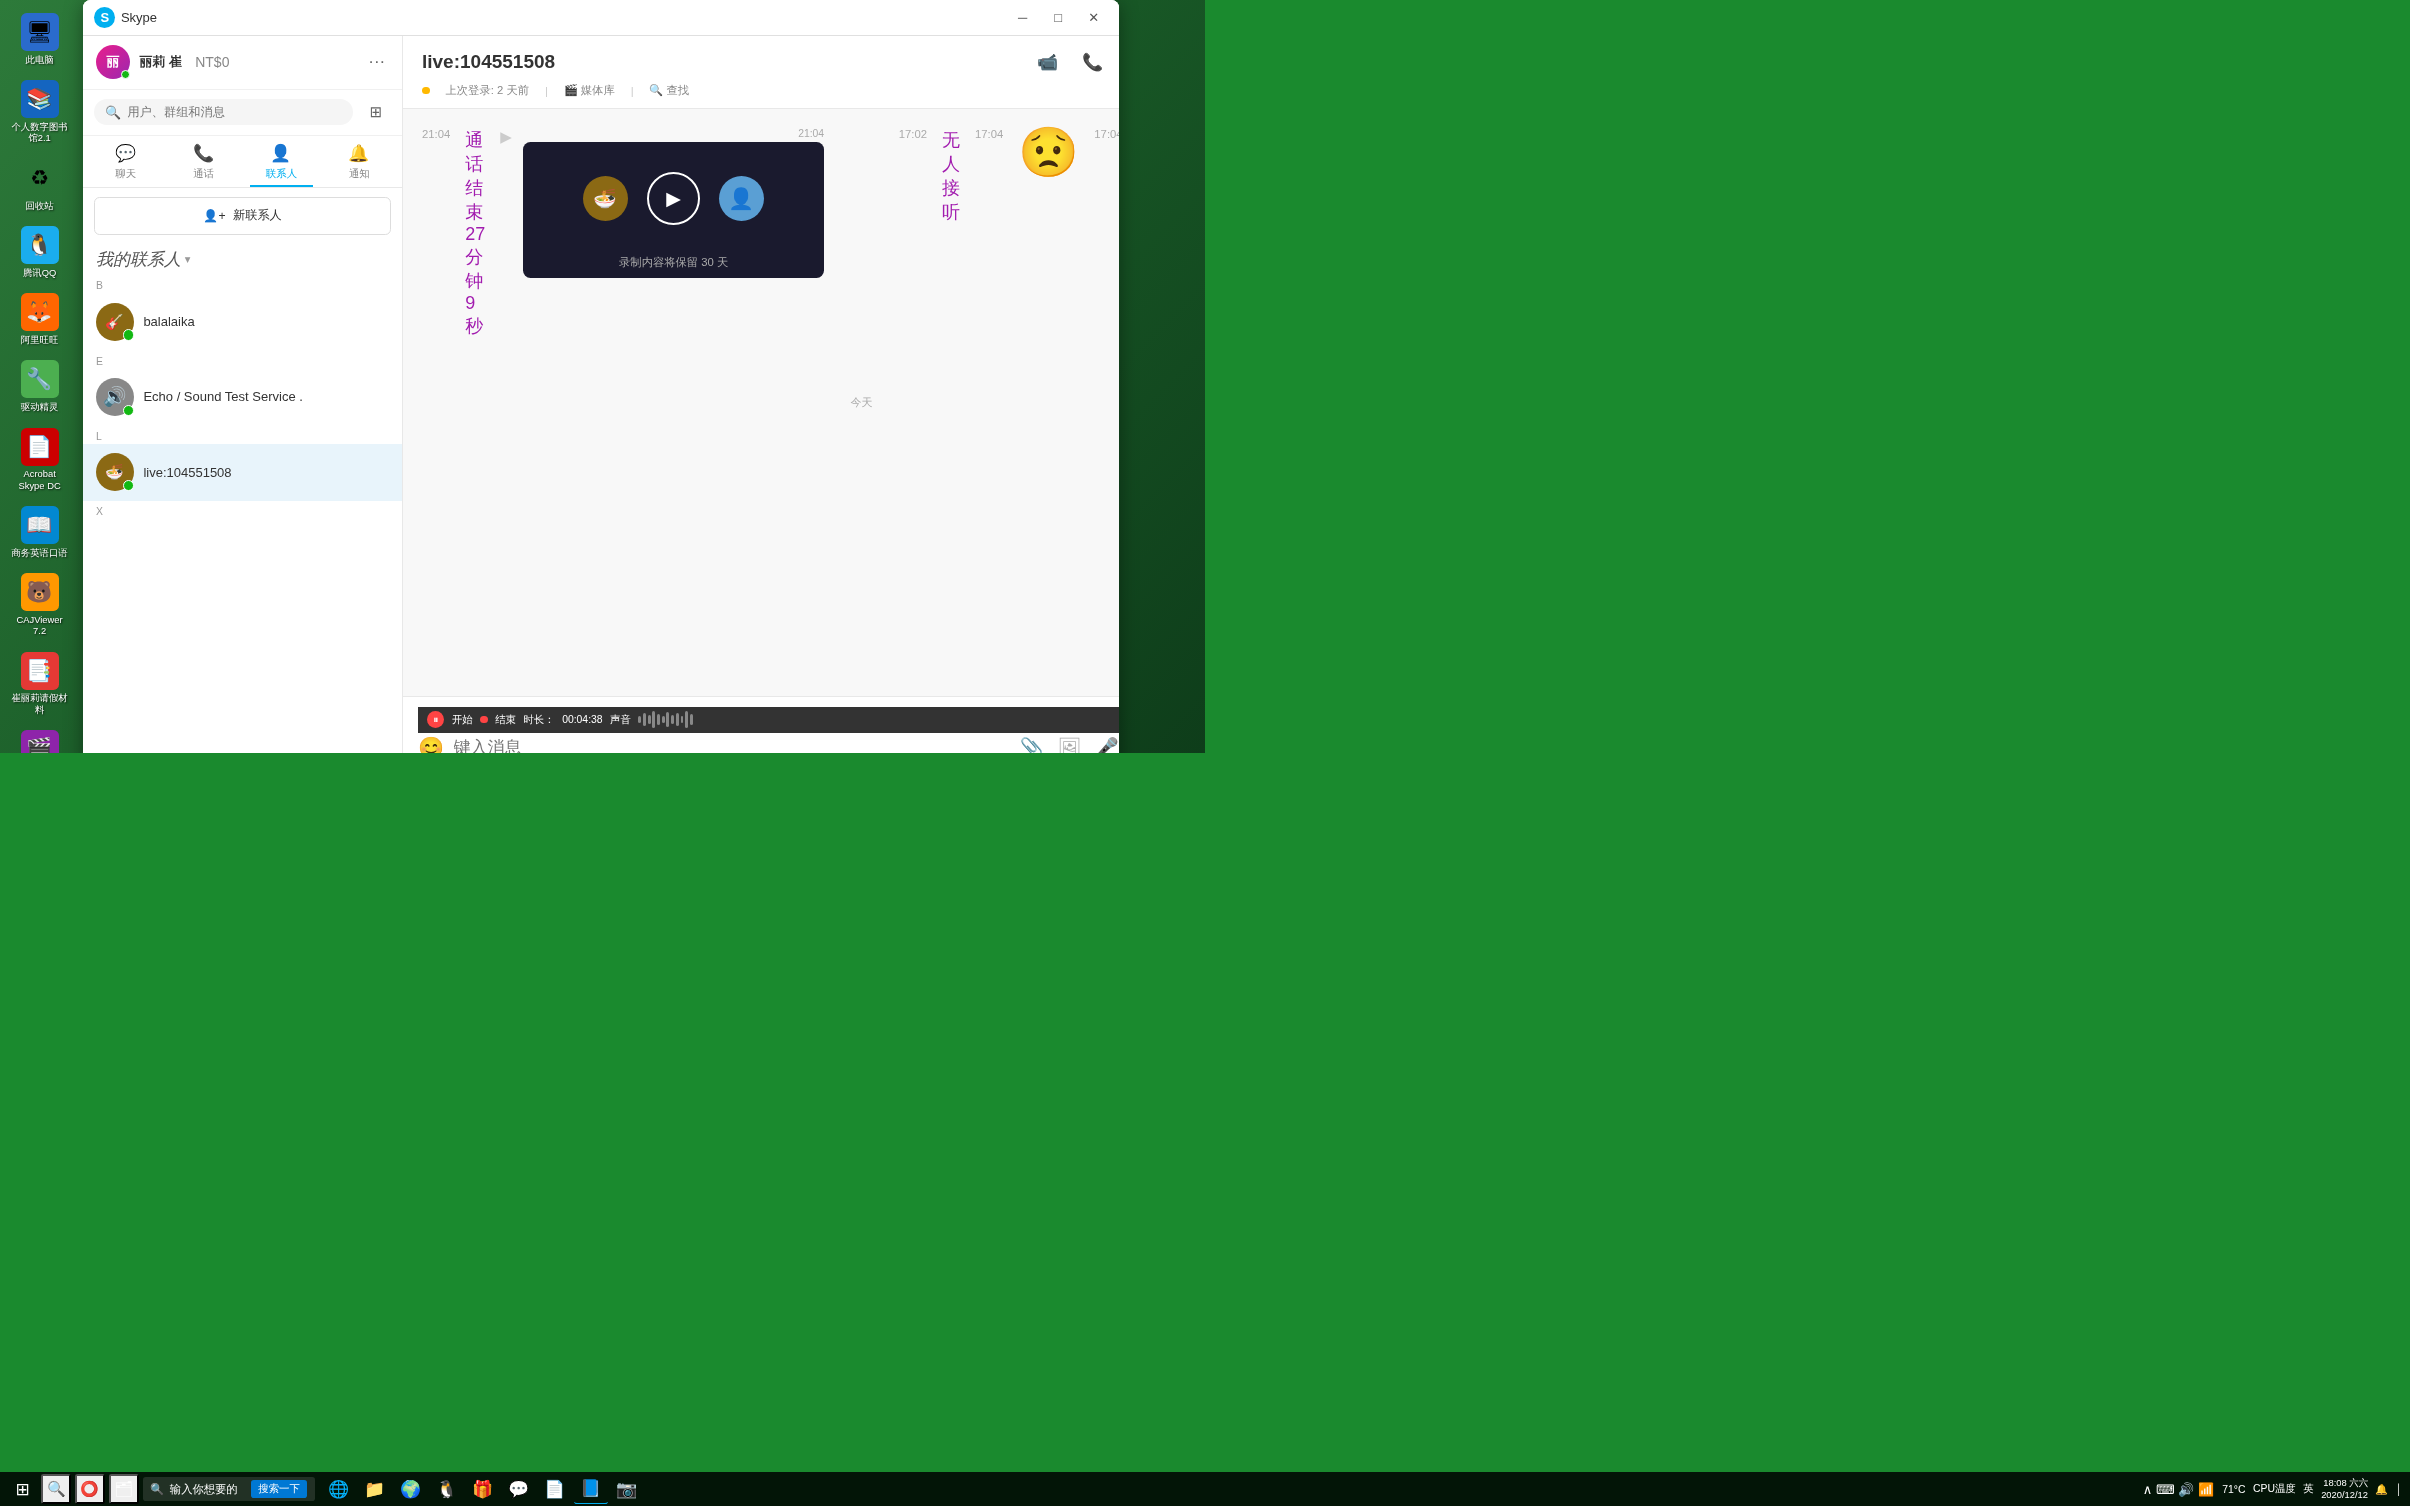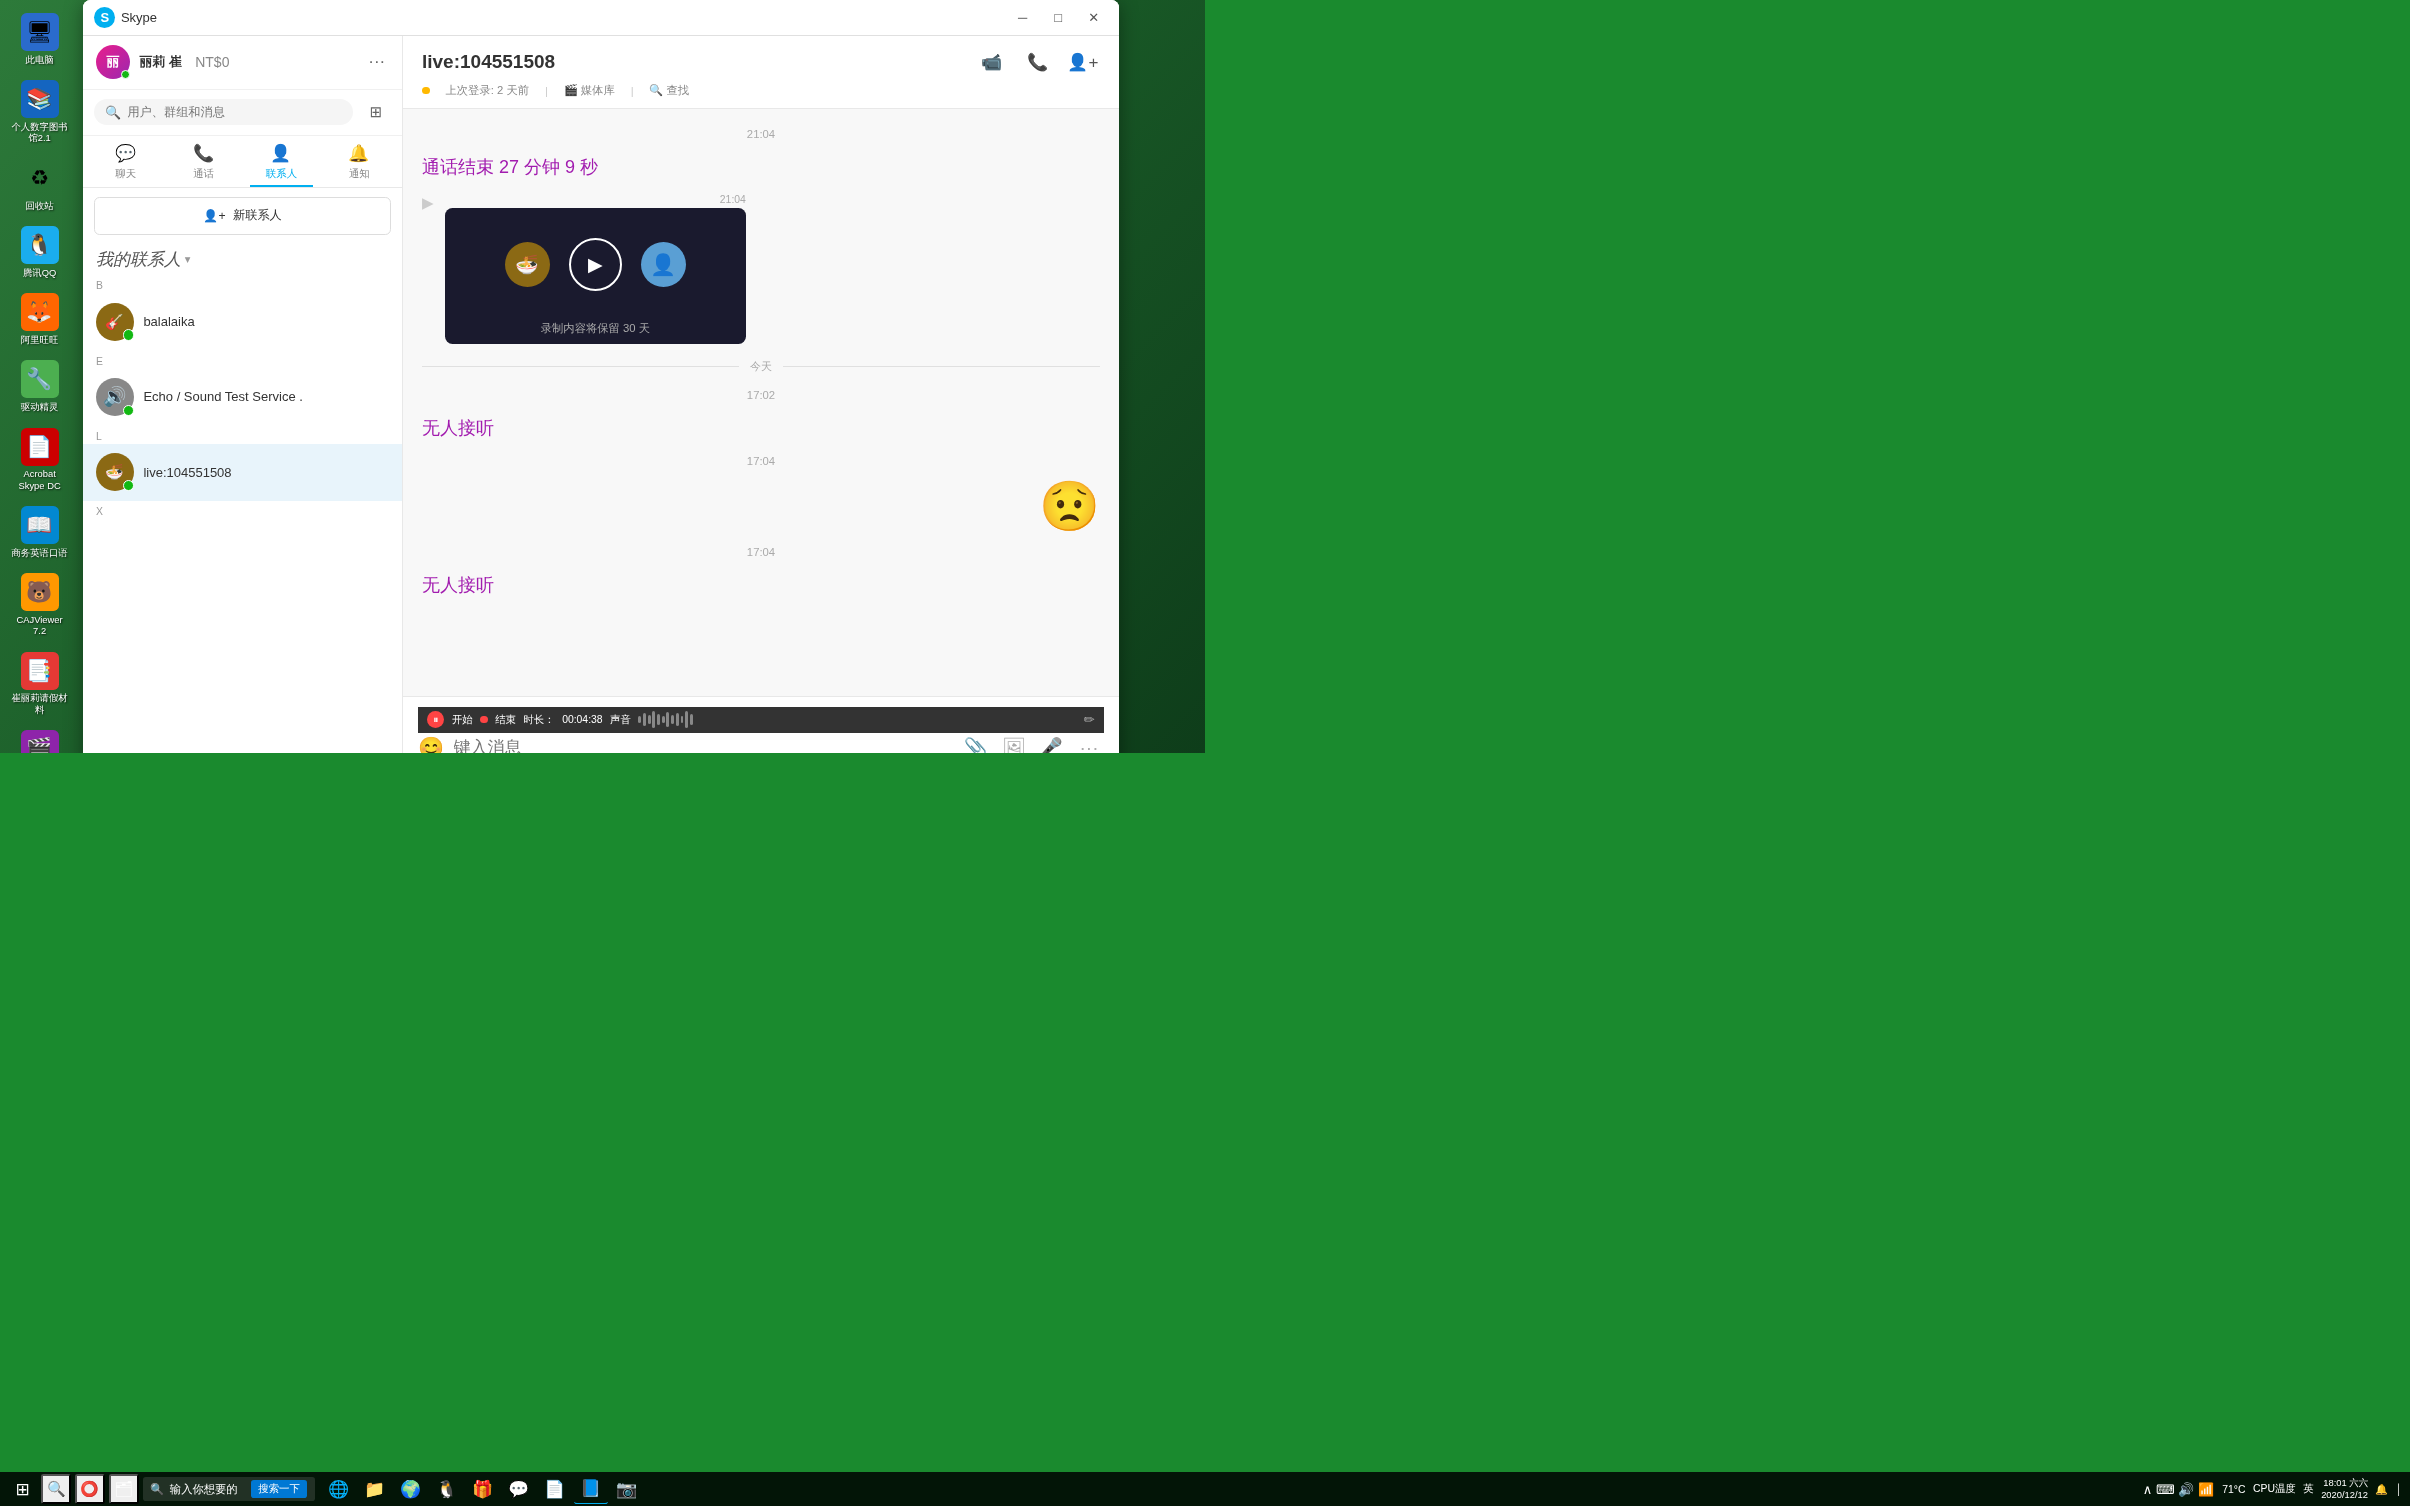--- a/index.html
+++ b/index.html
@@ -377,21 +377,21 @@
       cursor: pointer;
       color: #888;
     }
 
     
     .chat-messages {
       flex: 1;
       overflow-y: auto;
       padding: 19px;
       display: flex;
-      flex-direction: column;
+      flex-direction: row;
       gap: 15px;
     }
     .time-label {
       text-align: center;
       font-size: 11.3px;
       color: #aaa;
     }
     .system-msg {
       text-align: left;
       font-size: 18px;
@@ -952,20 +952,20 @@
     <div class="taskbar-notify">
       <span>∧</span>
       <span>⌨</span>
       <span>🔊</span>
       <span>📶</span>
     </div>
     <span>71°C</span>
     <span>CPU温度</span>
     <span>英</span>
     <div class="taskbar-time">
-      <span>18:01 六六</span>
+      <span>18:08 六六</span>
       <span>2020/12/12</span>
     </div>
     <span>🔔</span>
     <span>│</span>
   </div>
 </div>
 
 
 </body></html>

